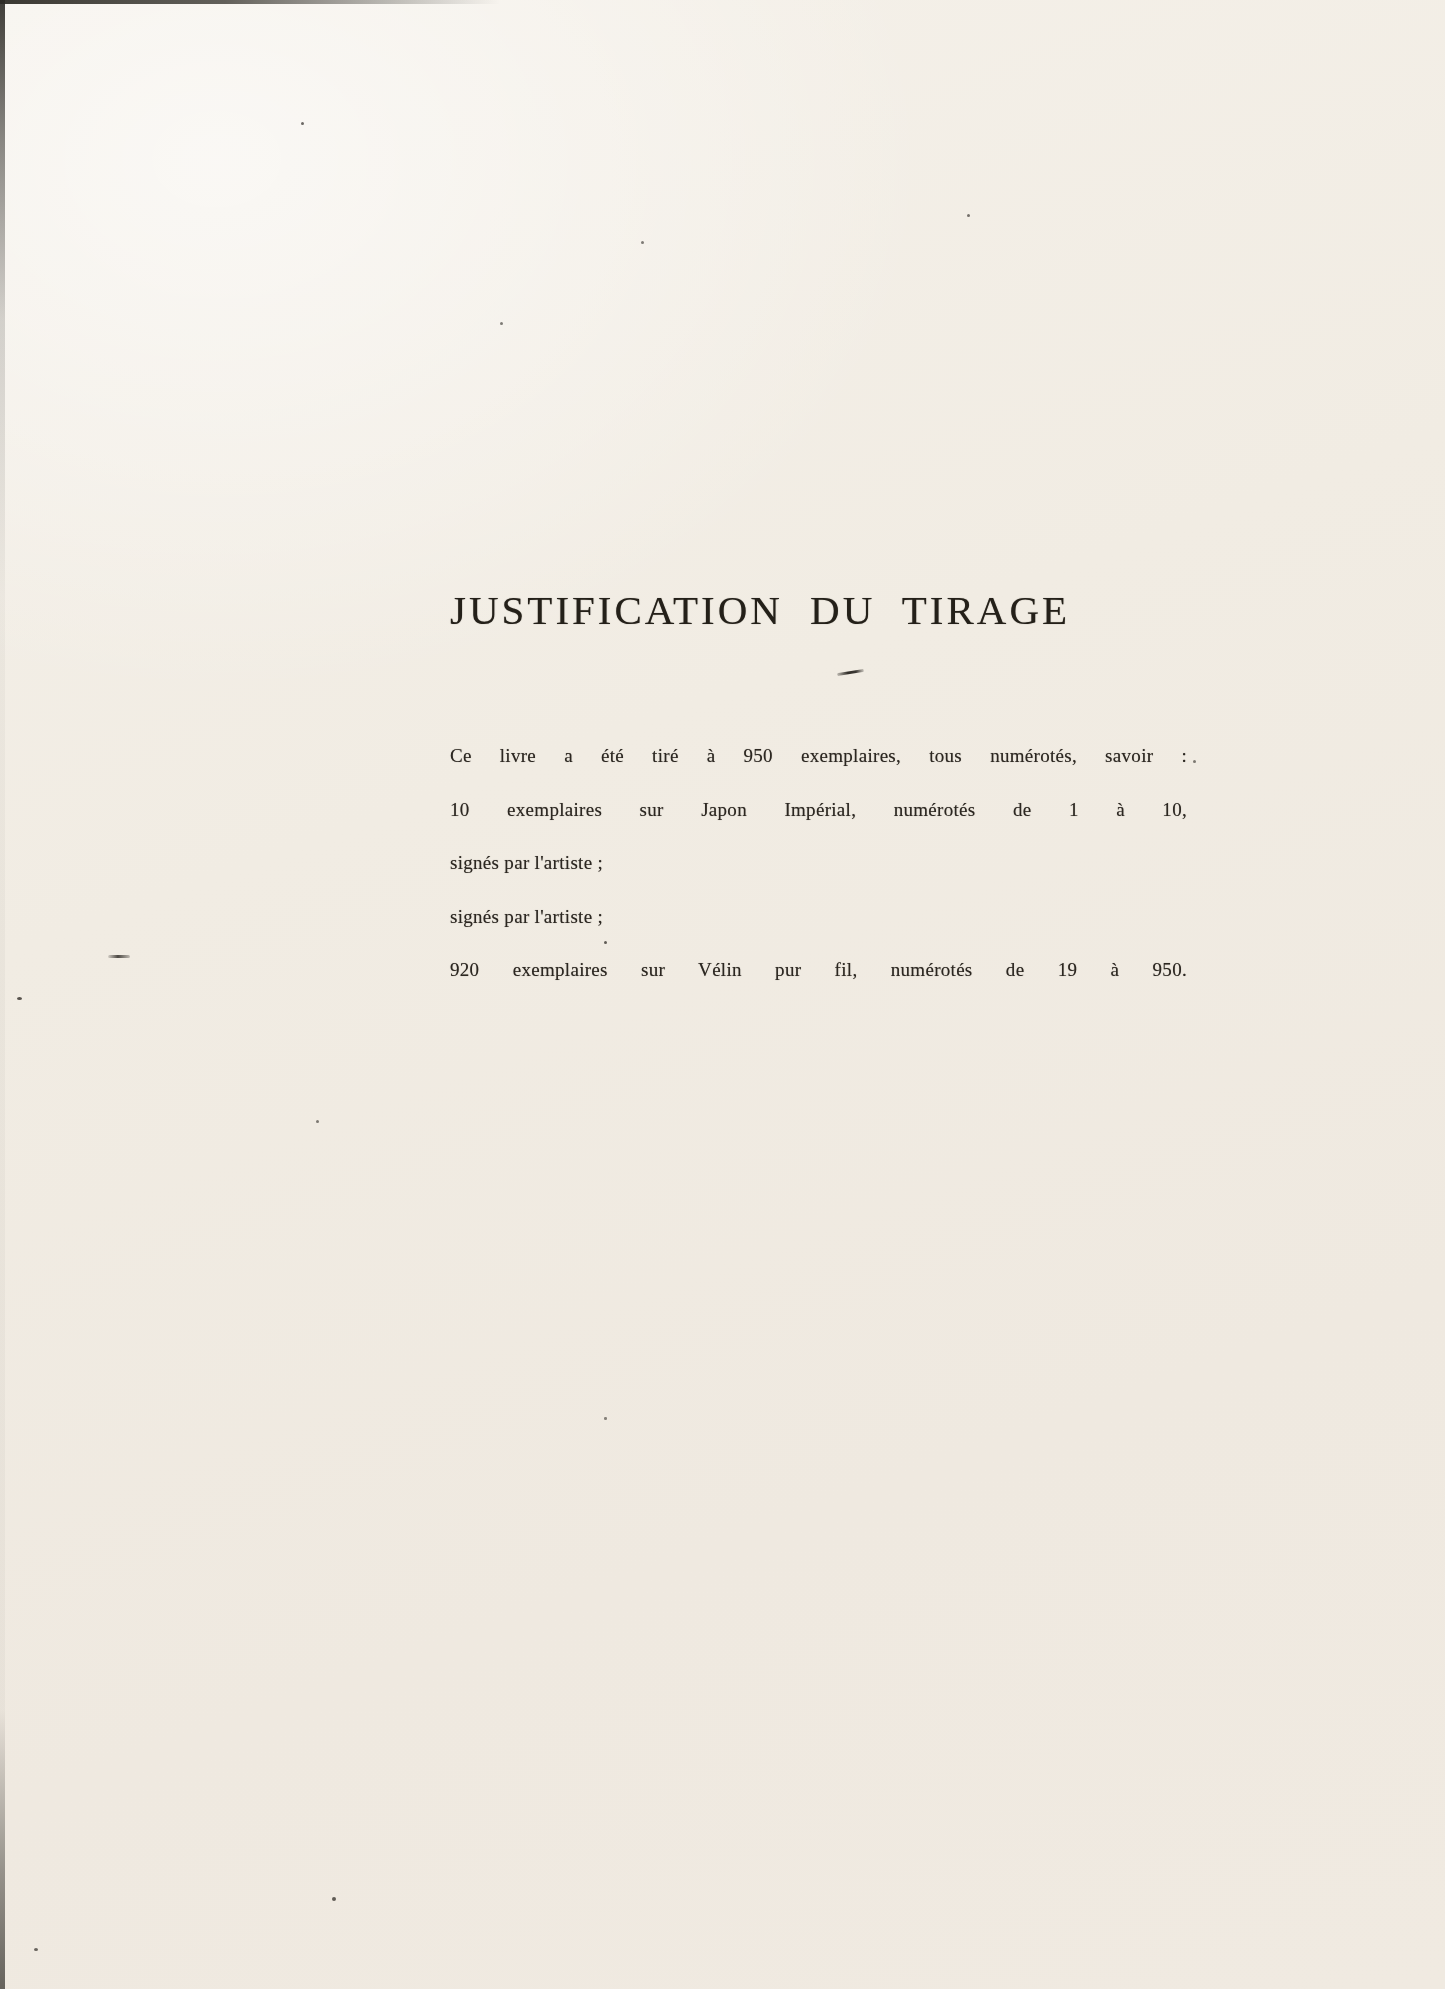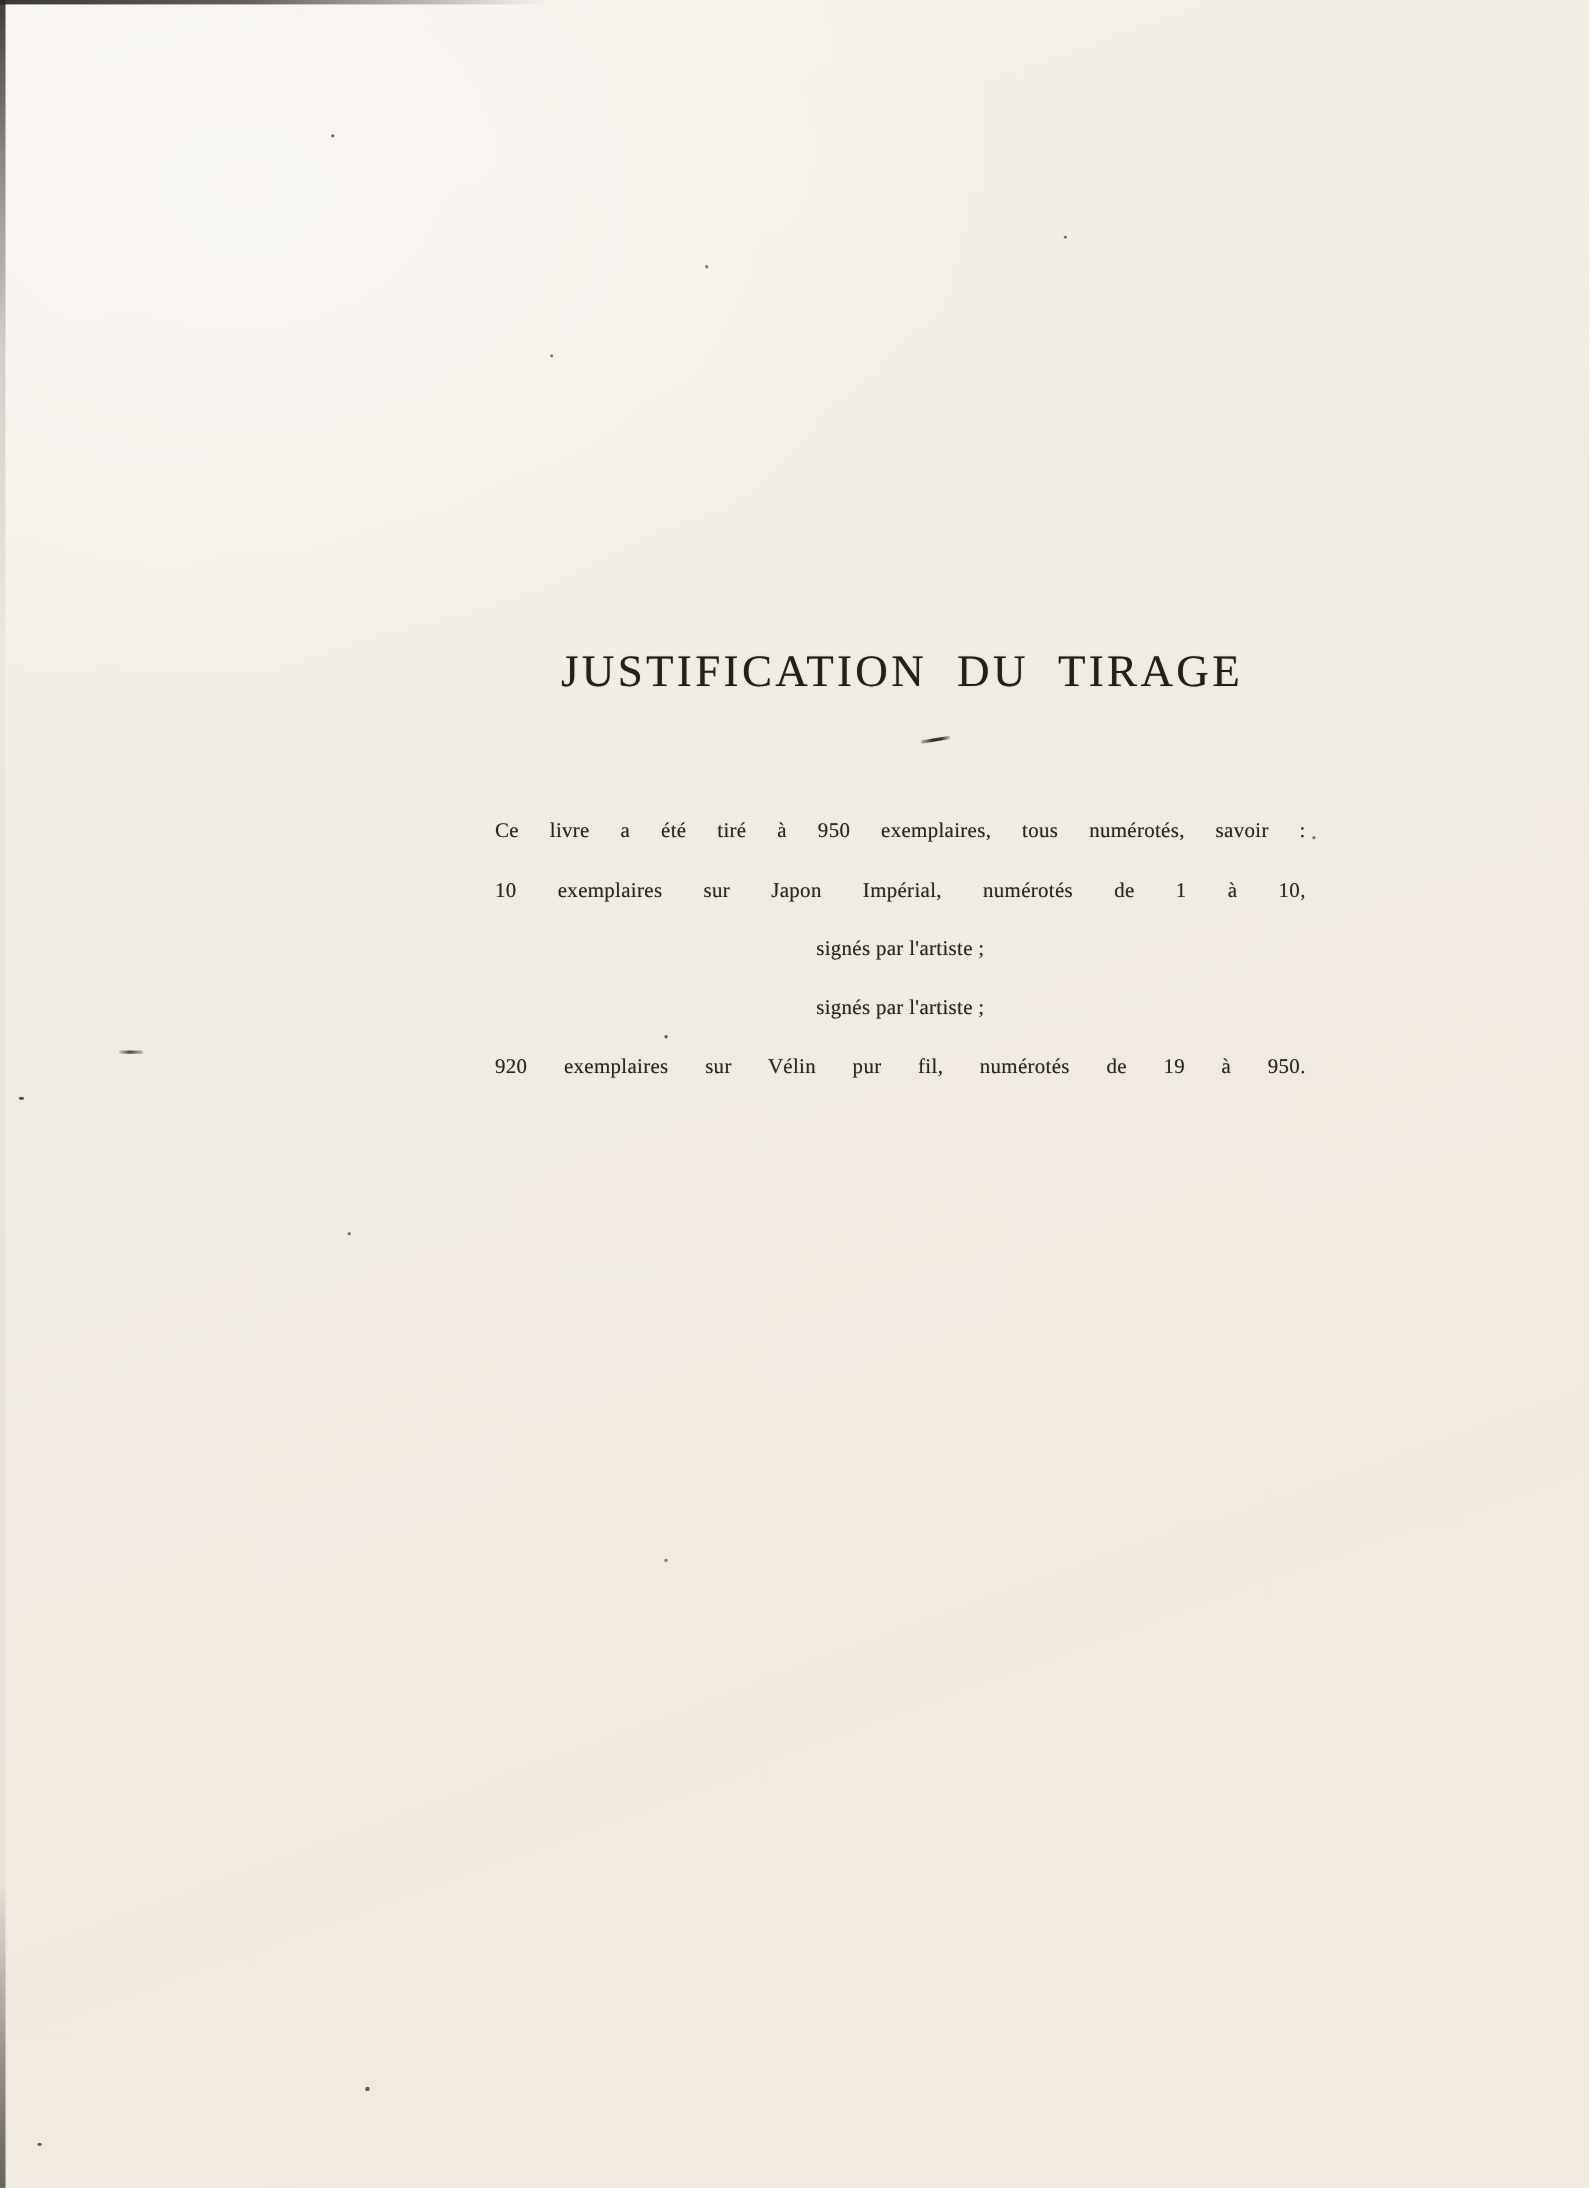--- a/index.html
+++ b/index.html
@@ -33,21 +33,20 @@
       rgba(44,42,37,0.18) 16%, rgba(44,42,37,0.04) 30%,
       rgba(44,42,37,0.04) 86%, rgba(44,42,37,0.45) 94%,
       rgba(44,42,37,0.7) 100%);
   }
 
   
   .title {
     position: absolute;
     top: 589px; left: 450px; width: 740px;
     margin: 0;
-    text-align: center;
     font-size: 41px;
     font-weight: 400;
     letter-spacing: 3px;
     word-spacing: 14px;
     color: #242019;
     line-height: 42px;
     text-shadow: 0 0 1px rgba(36,32,25,0.45);
     white-space: nowrap;
   }
 
@@ -72,21 +71,21 @@
   }
   .textblock p {
     margin: 0;
     line-height: 53.5px;
   }
   .line-just {
     text-align: justify;
     text-align-last: justify;
   }
   .line-center {
-    text-align: center;
+    text-align: left;
   }
 
   
   .speck {
     position: absolute;
     background: #2f2b26;
     border-radius: 50%;
   }
   .speck.dash {
     border-radius: 2px;

